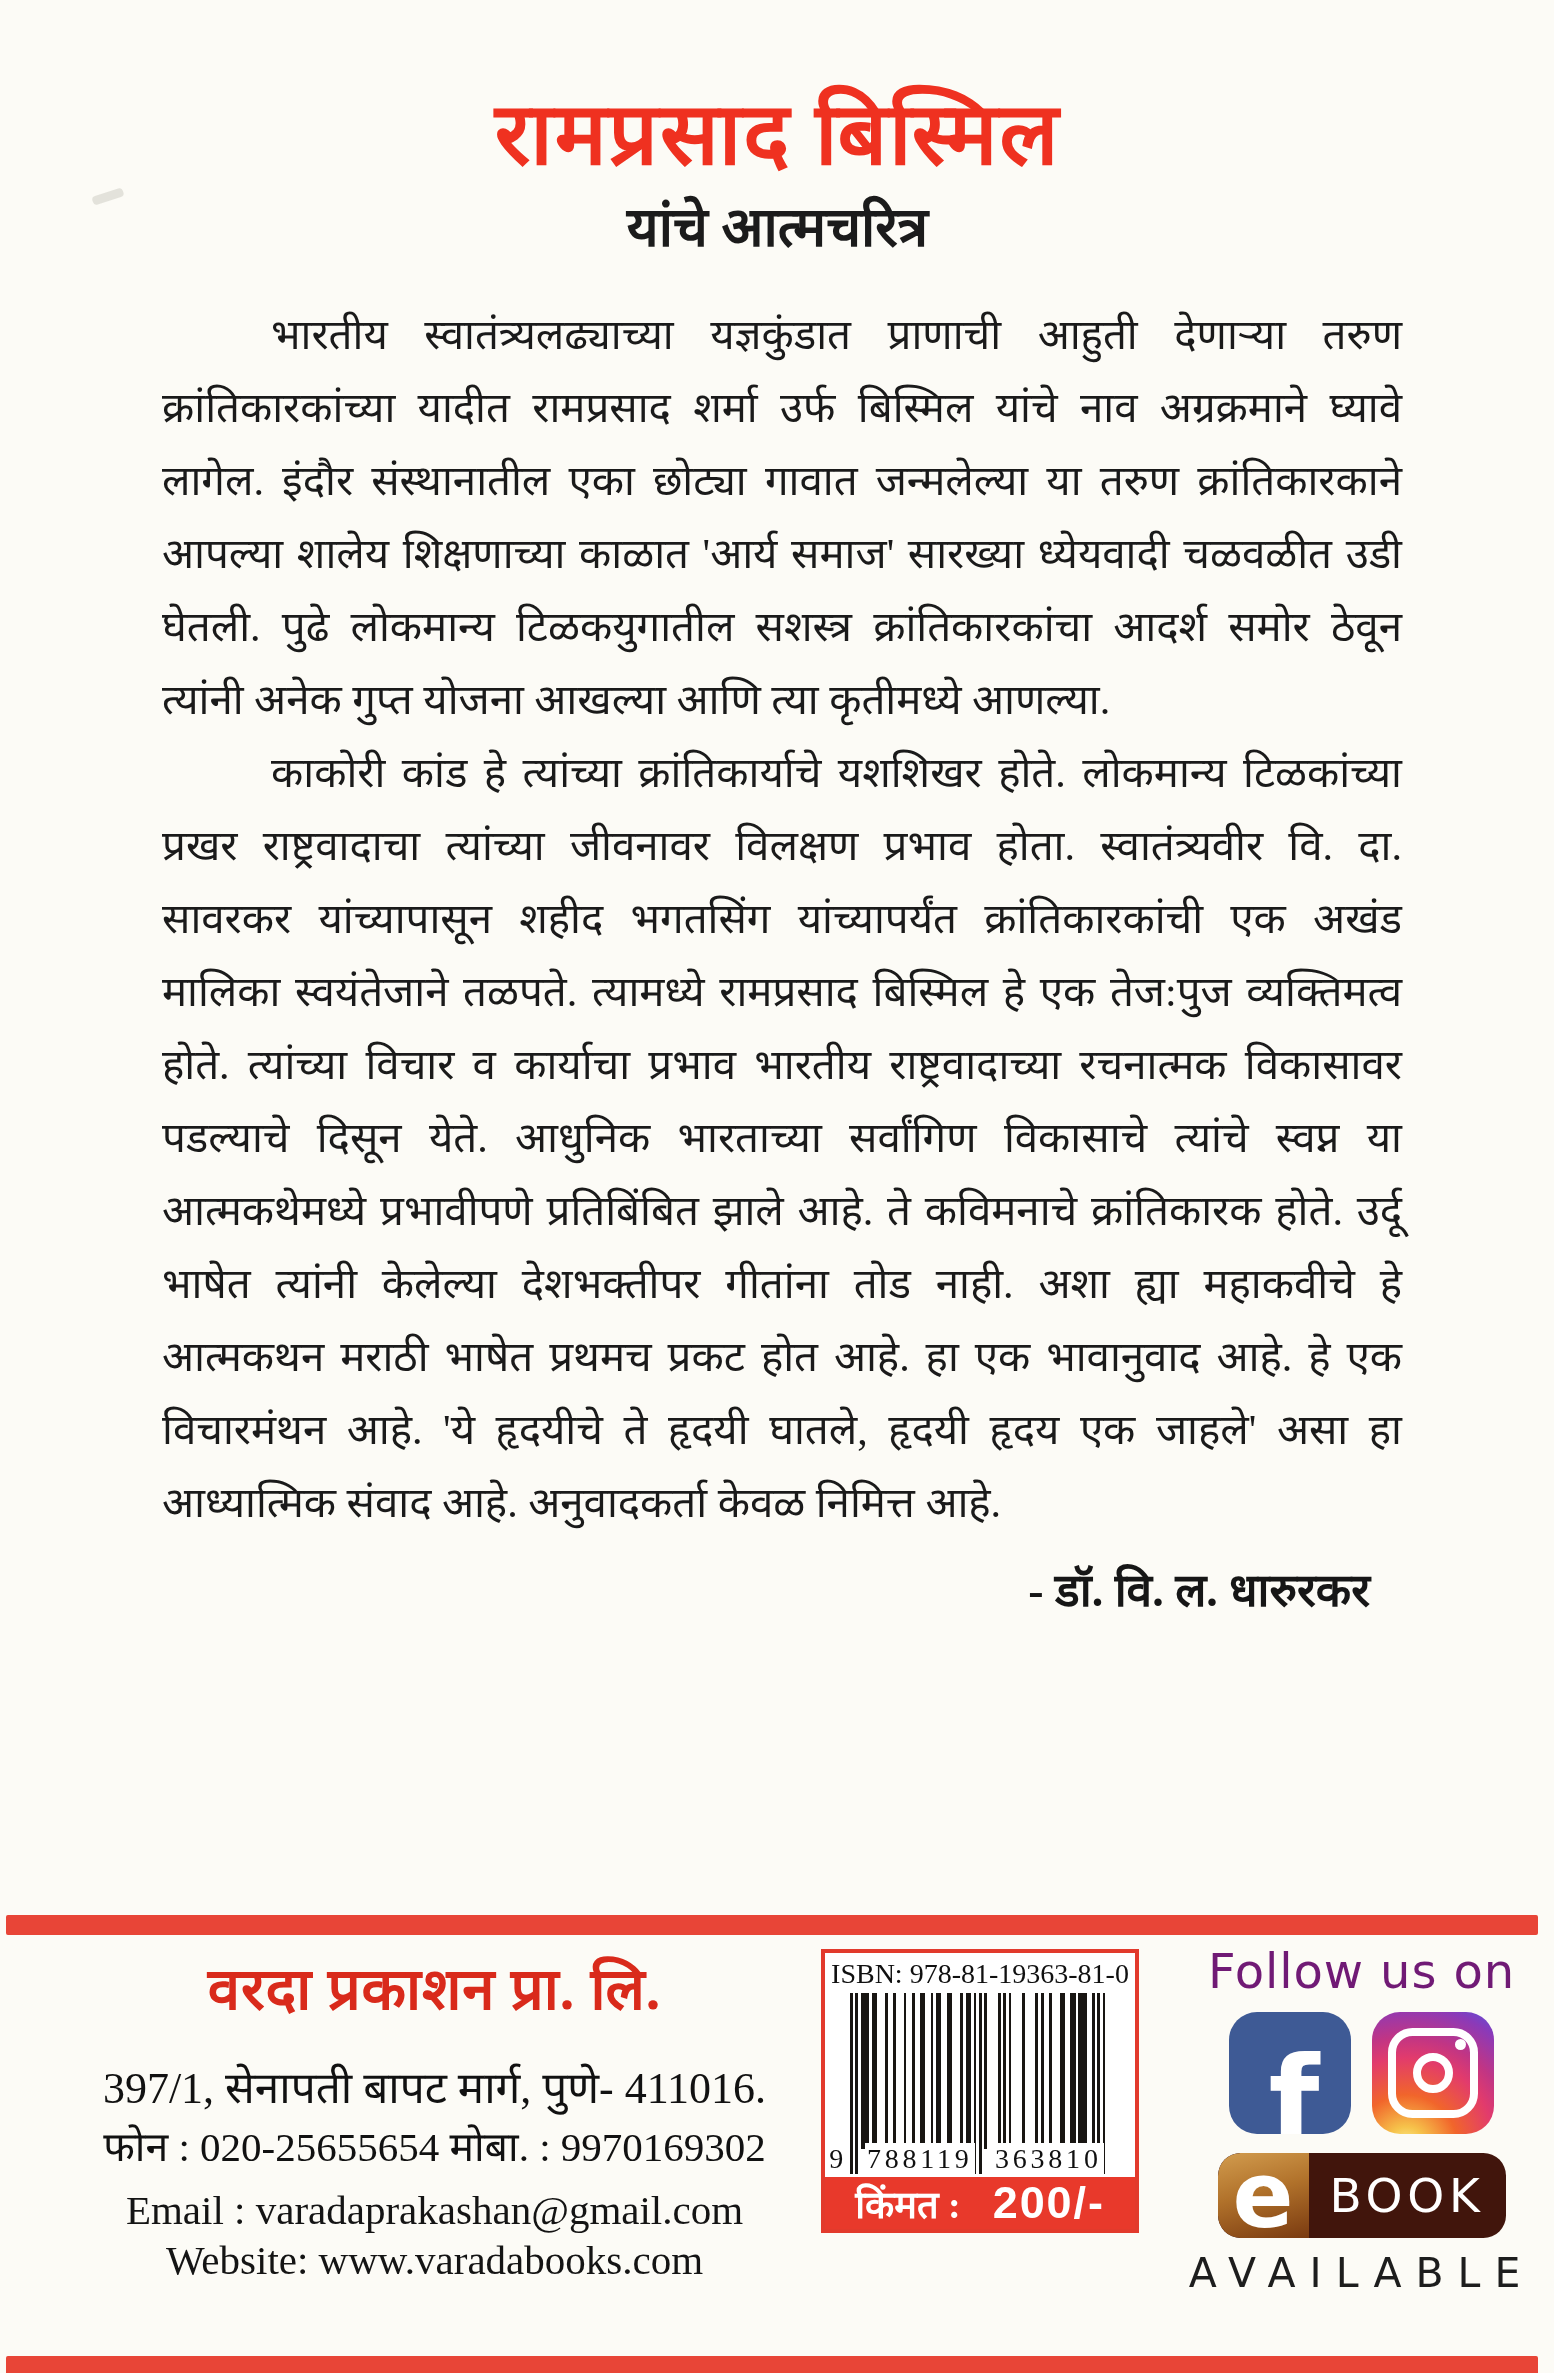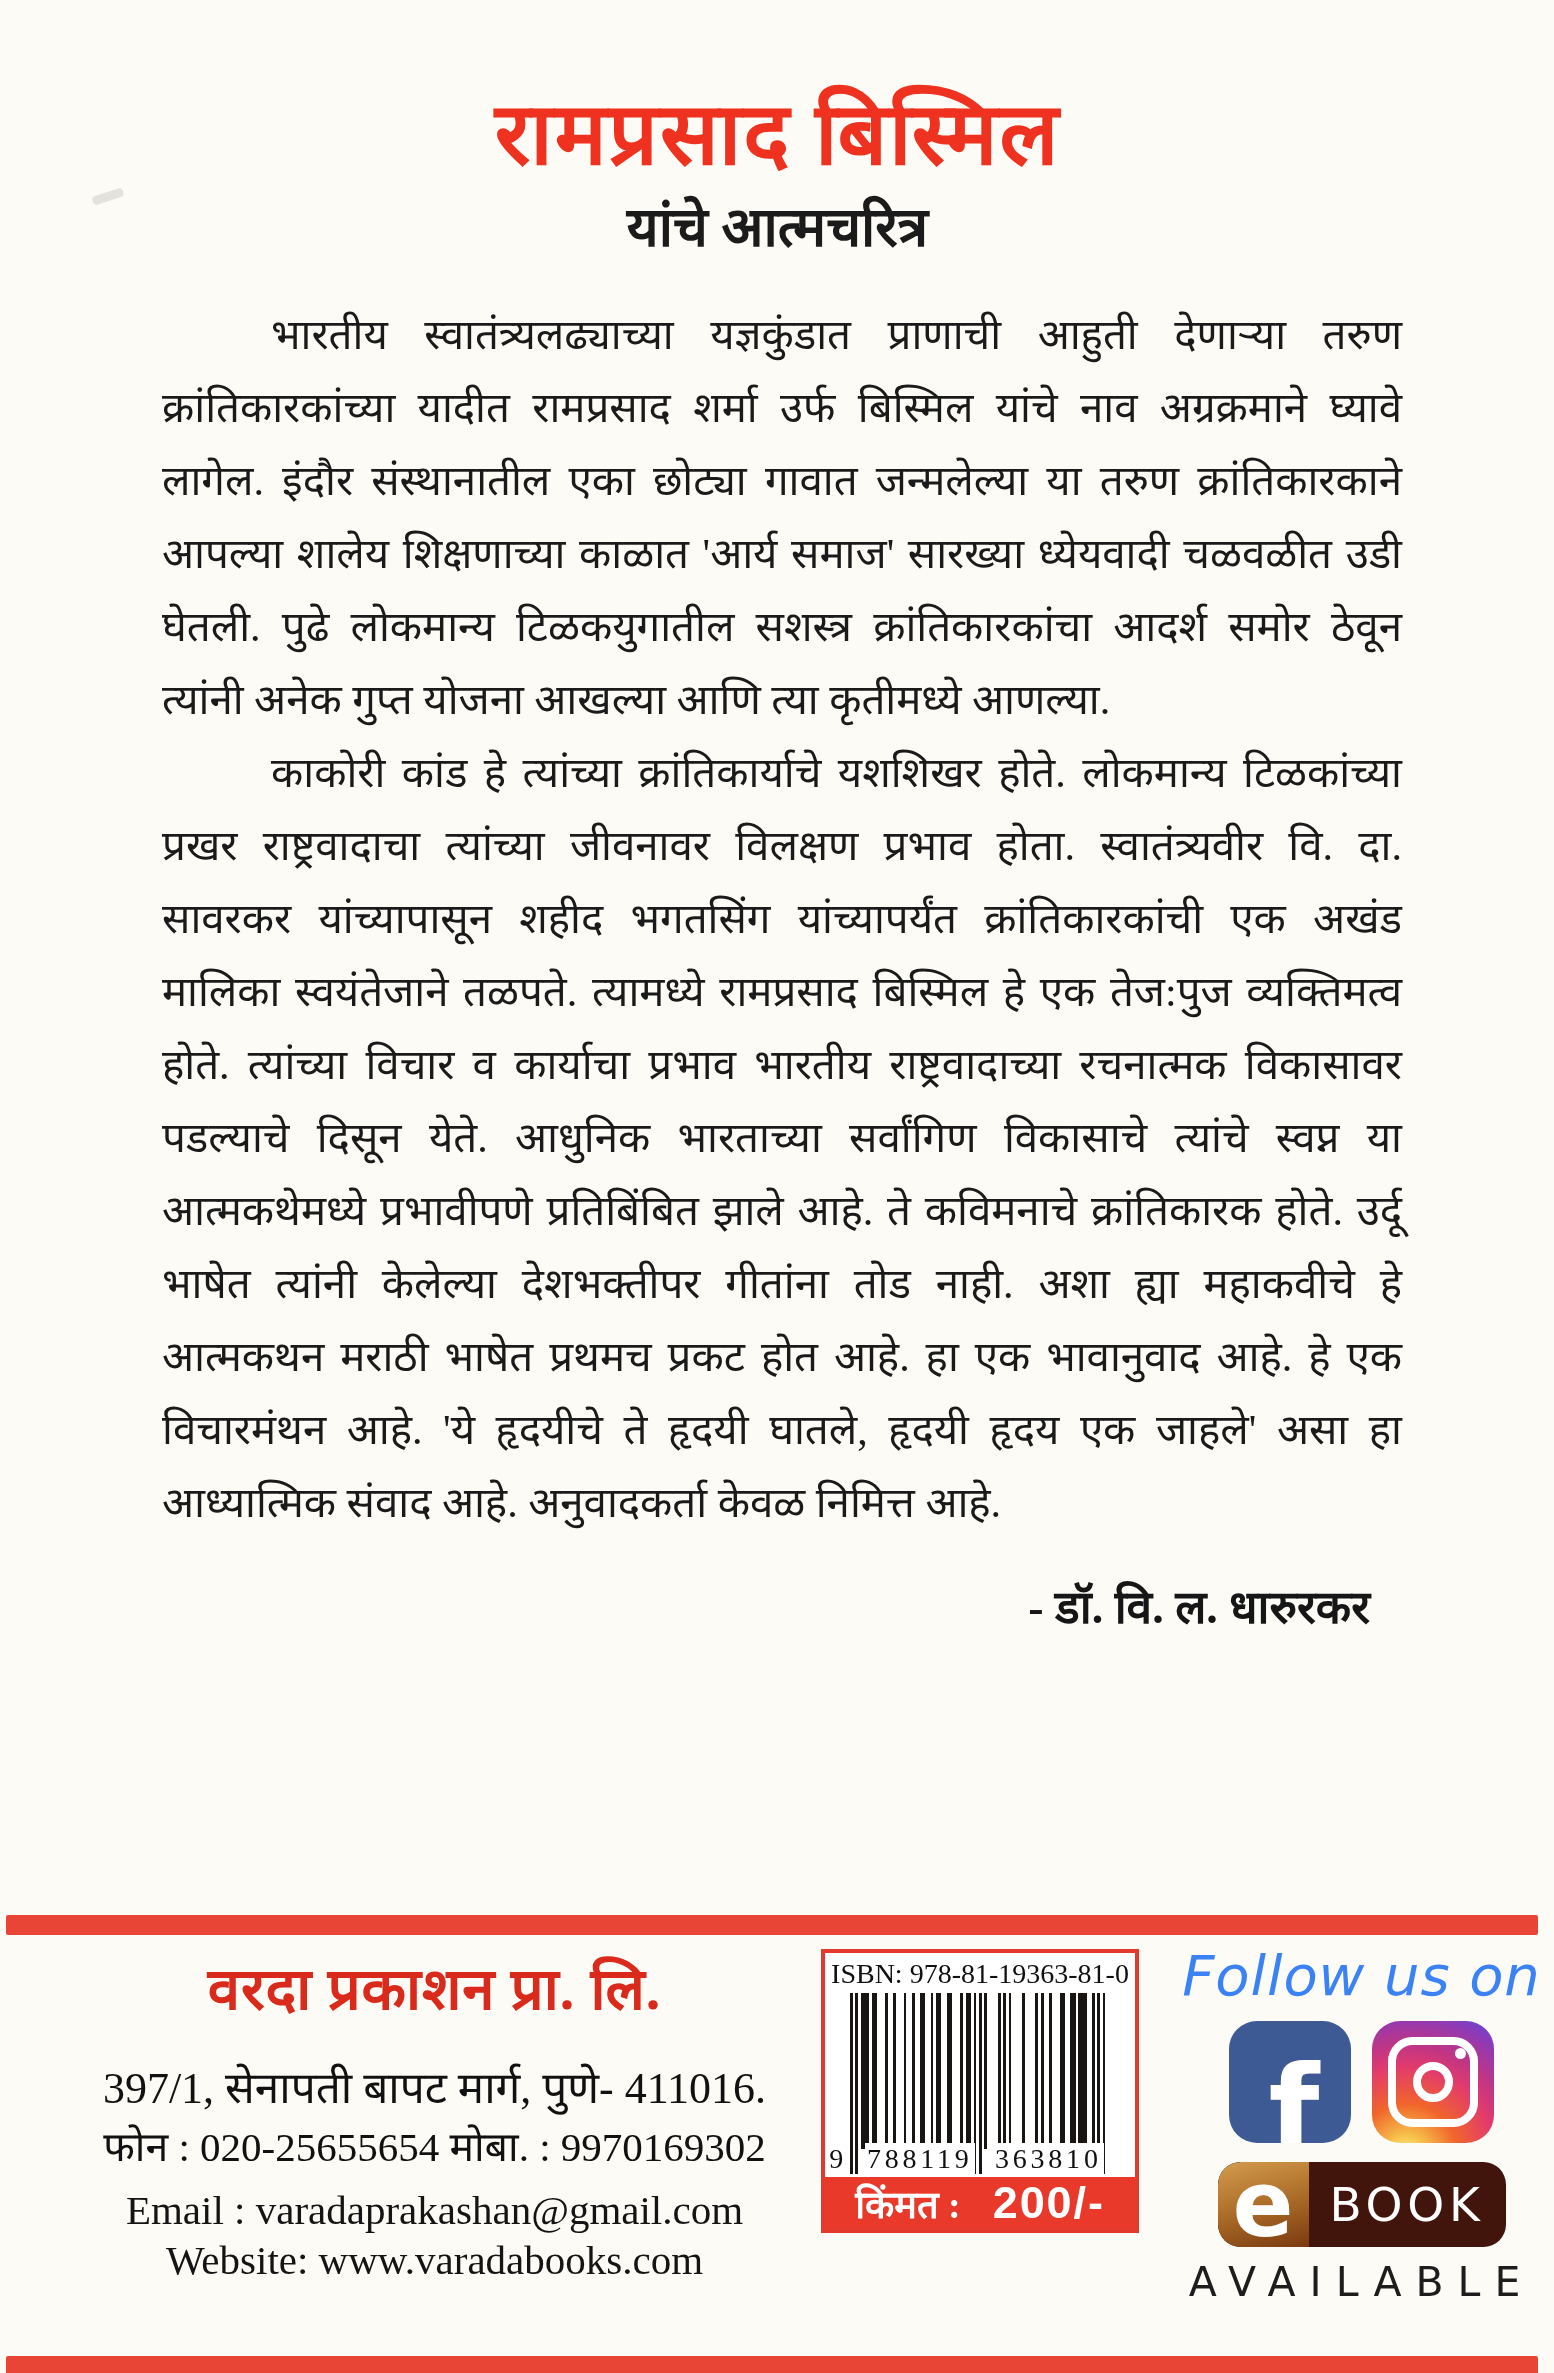--- a/index.html
+++ b/index.html
@@ -39,21 +39,21 @@
   
   .blurb {
     margin:38px 153px 0 162px;
     font-size:42px;
     line-height:73px;
     text-align:justify;
     color:#1a1a1a;
   }
   .blurb p { text-indent:109px; margin:0; }
   .attribution {
-    margin-top:34px;
+    margin-top:17px;
     padding-right:185px;
     text-align:right;
     font-size:46px;
     font-weight:bold;
     color:#161616;
   }
 
   
   .footer { position:absolute; left:0; top:1915px; width:1555px; height:462px; }
   .bar { position:absolute; left:5.6px; right:17px; height:20px; background:#e84537; border-radius:1.9px; }
@@ -106,21 +106,21 @@
     background:#e8392b;
     display:flex; align-items:center; justify-content:center; gap:32px;
     color:#fff;
   }
   .price-label { font-size:38px; font-weight:bold; }
   .price-value { font-size:45px; font-weight:bold; font-family:"Liberation Sans",sans-serif; letter-spacing:1.9px; }
 
   
   .social { position:absolute; left:1175px; top:28px; width:373px; text-align:center;
             font-family:"DejaVu Sans",sans-serif; }
-  .follow { font-size:56px; color:#3b82f6; font-weight:500; letter-spacing:0.9px;font-style:italic; }
+  .follow { font-size:48px; color:#701a75; font-weight:500; letter-spacing:0.9px; }
   .icons { margin-top:13px; display:flex; justify-content:center; gap:21px; }
   .icon-fb {
     width:122px; height:122px; border-radius:28px;
     background:#3e5a95;
     position:relative; overflow:hidden;
   }
   .fb-f {
     position:absolute; bottom:-24.5px; left:50%; transform:translateX(-42%);
     font-size:117px; font-weight:bold; color:#fff;
     font-family:"DejaVu Sans",sans-serif; line-height:1;

